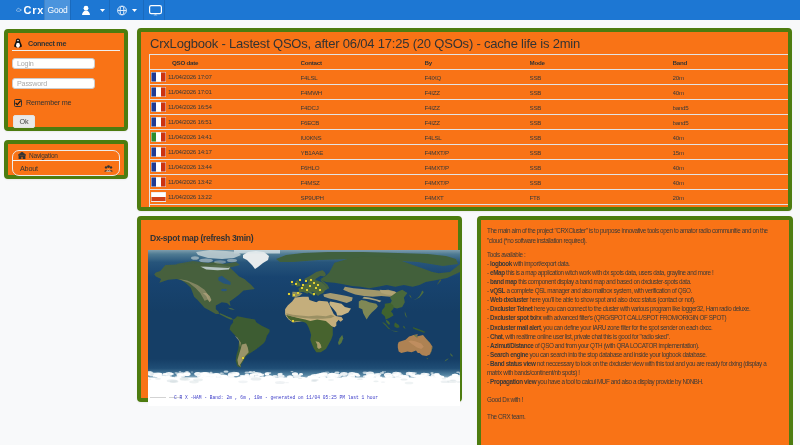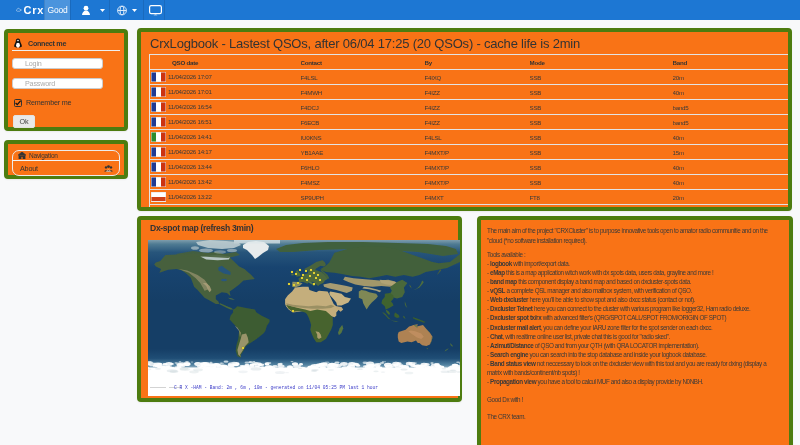--- a/index.html
+++ b/index.html
@@ -5,37 +5,37 @@
 *{margin:0;padding:0;box-sizing:border-box}
 html,body{width:800px;height:445px;overflow:hidden}
 body{background:#f8f9fa;font-family:"Liberation Sans",sans-serif;position:relative;color:#333}
 .nav{position:absolute;left:0;top:0;width:800px;height:20px;background:#1d77d3;display:flex;align-items:stretch}
 .nav .brand{display:flex;align-items:center;width:44px;padding-left:16px;color:#fff;font-weight:bold;font-size:11px;letter-spacing:0.7px}
 .nav .item{display:flex;align-items:center;justify-content:center;border-left:1px solid rgba(0,0,0,0.1)}
 .nav .home{background:#4b94dd;color:#fff;font-size:8.5px;width:26px;letter-spacing:-0.2px}
 .card{position:absolute;background:#f97316;border:4px solid #4d7c0f;border-radius:4px;box-shadow:0 1px 2px rgba(0,0,0,0.06)}
 .c1{left:4px;top:29px;width:124px;height:102px;padding:4px 4px}
 .c1 .hd{display:flex;align-items:center;font-weight:bold;font-size:7.2px;letter-spacing:-0.3px;height:14px;border-bottom:1px solid #efefef}
-.inp{display:block;width:91px;height:11px;border:1px solid #ccc;border-radius:3px;font-size:7.2px;letter-spacing:-0.2px;color:#999;padding:0 12px;line-height:10px;background:#fff;font-family:"Liberation Sans",sans-serif}
+.inp{display:block;width:83px;height:11px;border:1px solid #ccc;border-radius:3px;font-size:7.2px;letter-spacing:-0.2px;color:#999;padding:0 4px;line-height:10px;background:#fff;font-family:"Liberation Sans",sans-serif}
 .inp::placeholder{color:#aaa;opacity:1}
 .okbtn{display:inline-block;width:22px;height:13px;background:#e9e9e9;border:1px solid #e2e2e2;border-radius:2px;font-size:7.2px;color:#444;text-align:center;line-height:12px}
 .c2{left:4px;top:140px;width:124px;height:39px;padding:6px 4px}
 .c2 .box{border:1px solid #ececec;border-radius:7px;height:26px}
 .c2 .nhd{font-size:6.5px;letter-spacing:-0.2px;color:#333;padding:1px 0 1px 3px;border-bottom:1px solid #f3f3f3;display:flex;align-items:center;height:10px}
 .c2 .about{display:flex;align-items:center;justify-content:space-between;font-size:7.2px;letter-spacing:-0.2px;padding:0 6px 0 7px;height:14px}
 .tcard{left:137px;top:28px;width:655px;height:183px;padding:0;overflow:hidden}
 .tcard h1{font-size:13px;letter-spacing:-0.2px;font-weight:normal;padding:4px 0 0 9px;height:22px}
 table{border-collapse:collapse;table-layout:fixed;width:641px;margin-left:8px;font-size:6.2px;letter-spacing:-0.25px}
 th,td{text-align:left;font-weight:bold;border-top:1px solid #e3e3e3;height:15px;padding:0;white-space:nowrap;overflow:hidden}
 tr{height:15px}
 th{font-size:6.2px}
 td{font-weight:normal;color:#3a3a3a}
 table{border:1px solid #e3e3e3}
 .fl{display:inline-block;width:15px;height:10px;vertical-align:middle;margin:0 2px 1px 1px;position:relative;box-shadow:0 0 0 0.5px #ddd inset}
-.mapcard{left:137px;top:216px;width:325px;height:186px;padding:0 7px}
+.mapcard{left:137px;top:216px;width:325px;height:186px;padding:10px 7px}
 .mapcard h2{font-size:8.6px;letter-spacing:-0.33px;font-weight:bold;padding:3px 0 7px 2px}
 .wcard{left:477px;top:216px;width:316px;height:300px;padding:6px 6px;font-size:6.3px;letter-spacing:-0.38px;line-height:9.1px;color:#3a3a3a}
 .wcard h2{font-size:8.8px;letter-spacing:-0.5px;font-weight:bold;margin:3px 0 8px 0;color:#333}
 .wcard p{margin:0 0 4px 0;line-height:9.9px}
 .wcard .li{margin:0}
 </style>
 </head>
 <body>
 
 <div class="nav">

